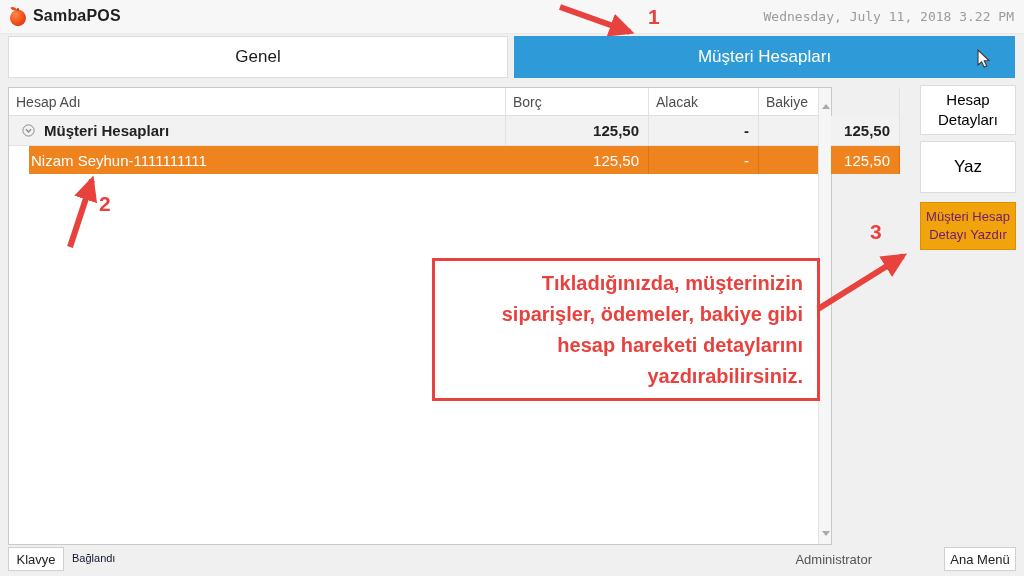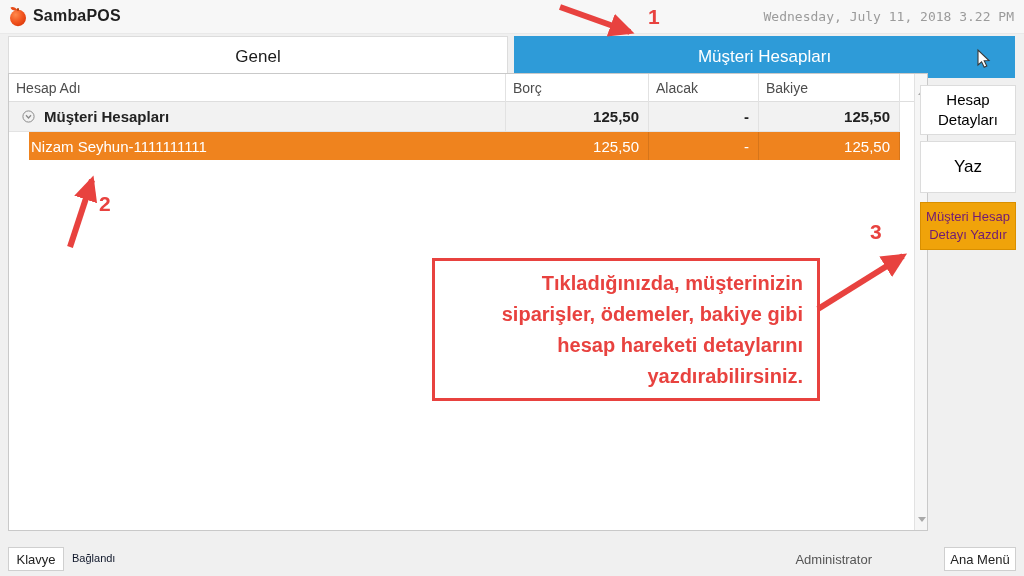--- a/index.html
+++ b/index.html
@@ -12,21 +12,21 @@
   .brand { position:absolute; left:8px; top:5px; display:flex; align-items:center; gap:5px; }
   .brand-title { font-size:16px; font-weight:bold; color:#1f1f1f; letter-spacing:0.2px; }
   .datetime { position:absolute; right:10px; top:9px; font-family:"DejaVu Sans Mono", monospace; font-size:13px; color:#9b9b9b; }
 
   
   .tab { position:absolute; top:36px; height:42px; display:flex; align-items:center; justify-content:center; font-size:17px; cursor:pointer;text-align:right; }
   .tab-genel { left:8px; width:500px; background:#ffffff; border:1px solid #dcdcdc; color:#1a1a1a; }
   .tab-musteri { left:514px; width:501px; background:#2e9bd8; color:#ffffff; }
 
   
-  .table { position:absolute; left:8px; top:73px; width:920px; height:458px; background:#ffffff; border:1px solid #c9c9c9; }
+  .table { position:absolute; left:8px; top:87px; width:824px; height:458px; background:#ffffff; border:1px solid #c9c9c9; }
   .thead { position:absolute; left:0; top:0; width:100%; height:28px; border-bottom:1px solid #dedede; }
   .th { position:absolute; top:0; height:28px; display:flex; align-items:center; padding-left:7px; font-size:14px; color:#4d4d4d; border-right:1px solid #e2e2e2; }
   .th-name   { left:0;   width:497px; }
   .th-borc   { left:497px; width:143px; }
   .th-alacak { left:640px; width:110px; }
   .th-bakiye { left:750px; width:141px; }
 
   .row { position:absolute; left:0; width:891px; }
   .row-group { top:28px; height:30px; background:#f2f2f2; border-bottom:1px solid #e3e3e3; color:#222; font-weight:bold; }
   .row-detail { top:58px; height:28px; color:#fff; }

